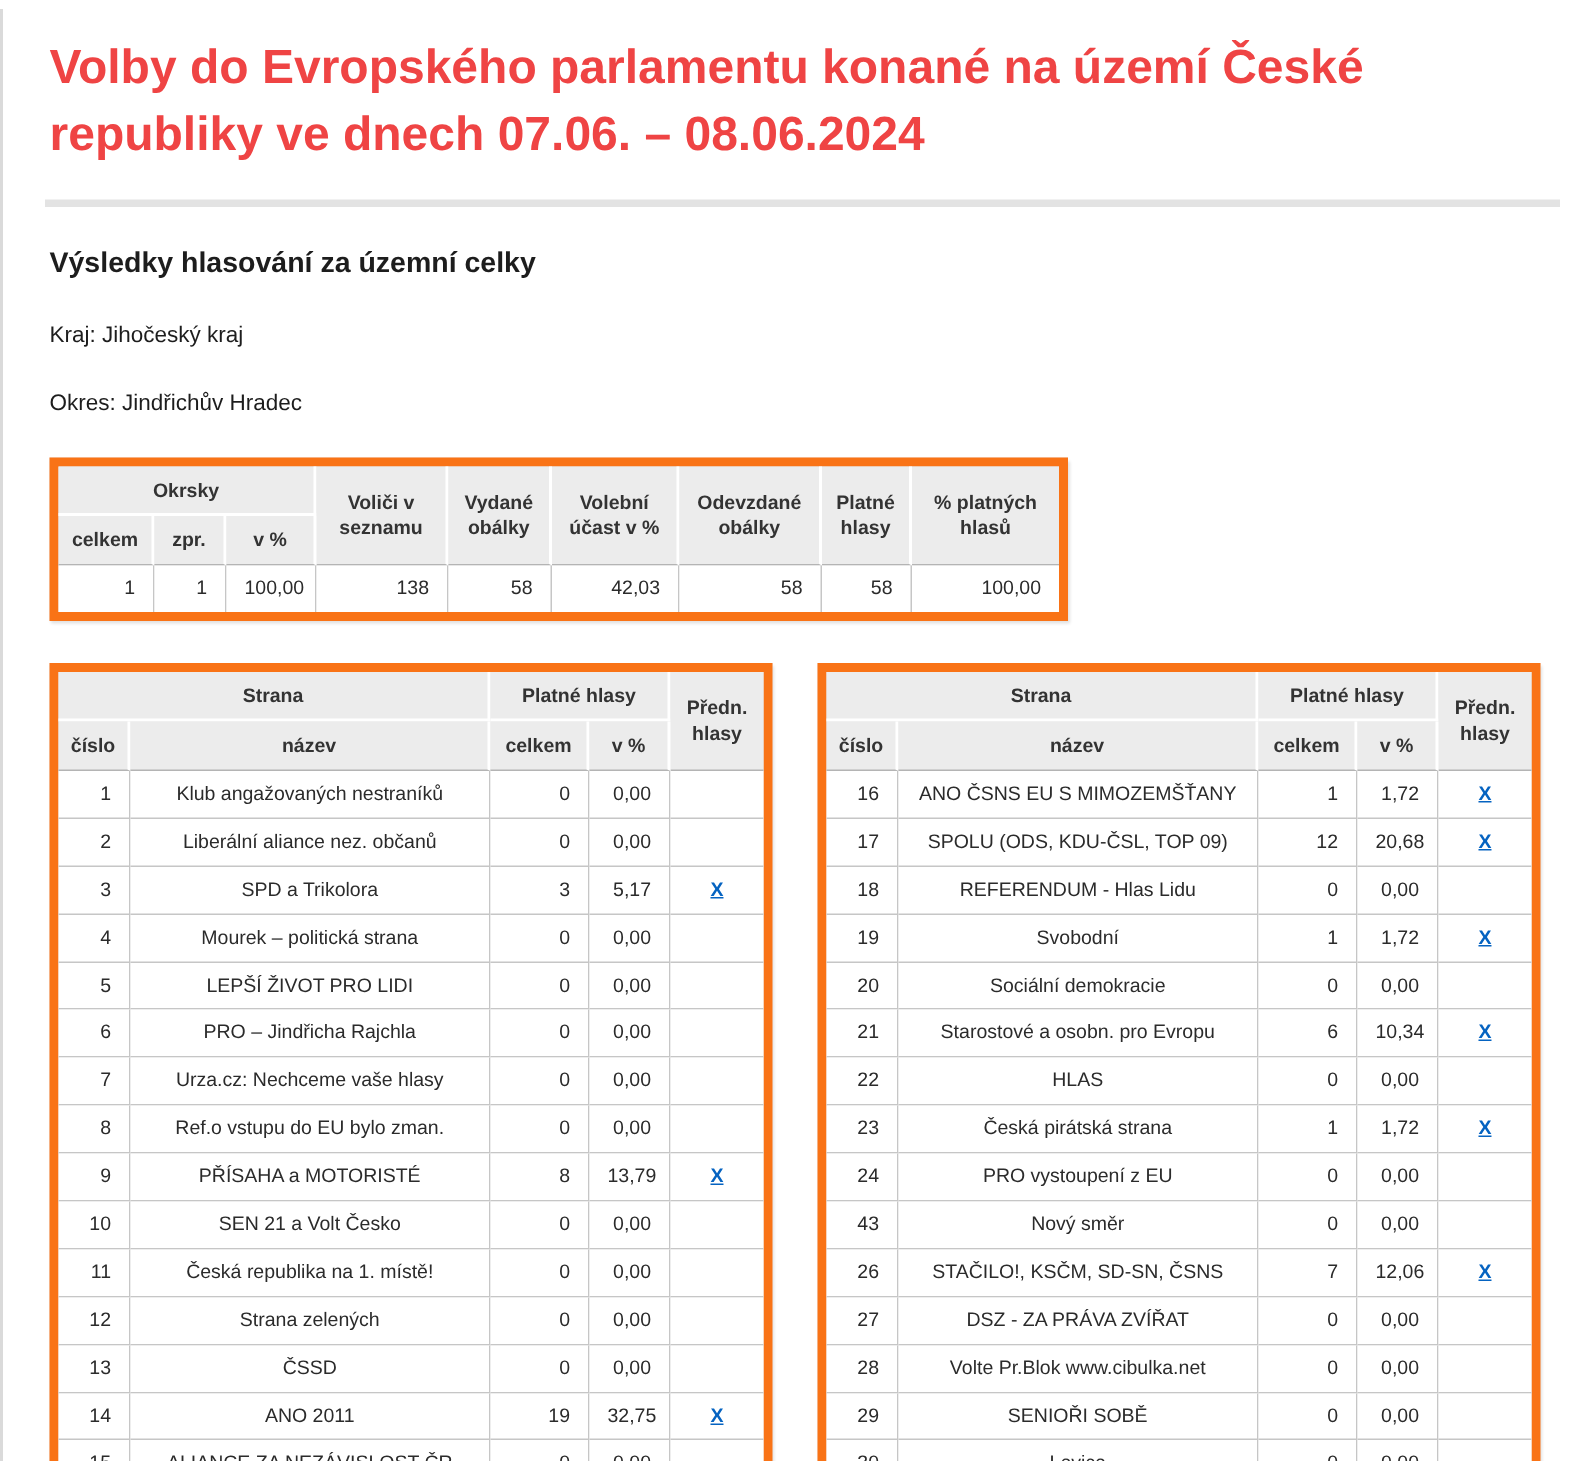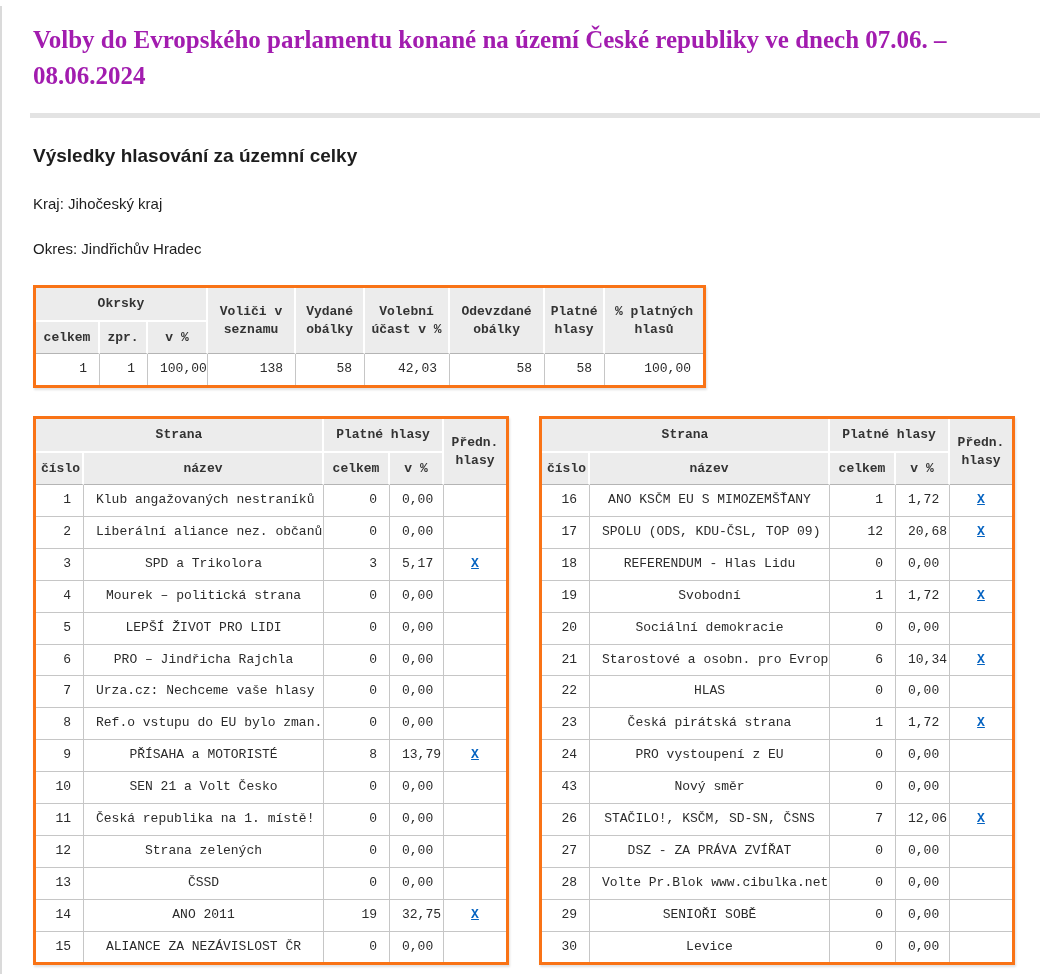--- a/index.html
+++ b/index.html
@@ -12,28 +12,27 @@
     overflow: hidden;
     position: relative;
   }
   .left-edge {
     position: absolute; left: 0; top: 6px; bottom: 0;
     width: 2px; background: #dadada;
   }
   .content { padding: 10px 8px 0 33px; }
 
   h1.page-title {
-    color: #a21caf;
-    font-size: 25px;
+    color: #ef4444;
+    font-size: 32px;
     font-weight: 600;
     line-height: 1.42;
     margin: 12px 0 20px 0;
     max-width: 965px;
     letter-spacing: 0;
-    font-family: Liberation Serif, serif;
   }
   .divider {
     height: 5px;
     background: #e3e3e3;
     margin: 0 0 0 -3px;
     width: 1010px;
   }
   h2.section-title {
     font-size: 19px;
     font-weight: bold;
@@ -43,25 +42,24 @@
   .region-line {
     font-size: 15px;
     color: #1d1d1d;
     margin: 0 0 0 0;
     padding-top: 28px;
   }
 
   table.res {
     border-collapse: separate;
     border-spacing: 0;
-    border: 3px solid #f97316;
+    border: 6px solid #f97316;
     box-shadow: 1px 2px 2px rgba(0,0,0,0.12);
     table-layout: fixed;
     background: #e5e5e5;
-    font-family: Liberation Mono, monospace;
   }
   table.res th {
     background: #ececec;
     color: #333;
     font-size: 13px;
     font-weight: bold;
     text-align: center;
     padding: 7px 5px;
     border-right: 2px solid #ffffff;
     border-bottom: 2px solid #ffffff;
@@ -322,21 +320,21 @@
           <th>číslo</th>
           <th>název</th>
           <th>celkem</th>
           <th>v %</th>
         </tr>
       </thead>
       <tbody>
 
           <tr>
             <td class="num">16</td>
-            <td class="txt">ANO KSČM EU S MIMOZEMŠŤANY</td>
+            <td class="txt">ANO ČSNS EU S MIMOZEMŠŤANY</td>
             <td class="num">1</td>
             <td class="num">1,72</td>
             <td class="ctr"><a class="pref-link">X</a></td>
           </tr>
 
           <tr>
             <td class="num">17</td>
             <td class="txt">SPOLU (ODS, KDU-ČSL, TOP 09)</td>
             <td class="num">12</td>
             <td class="num">20,68</td>

